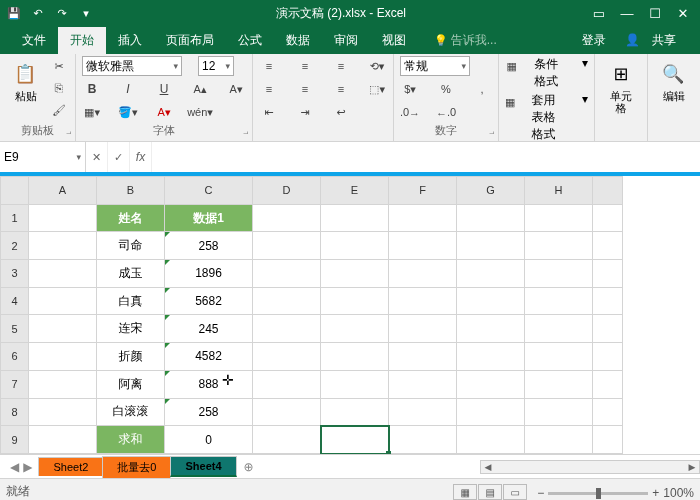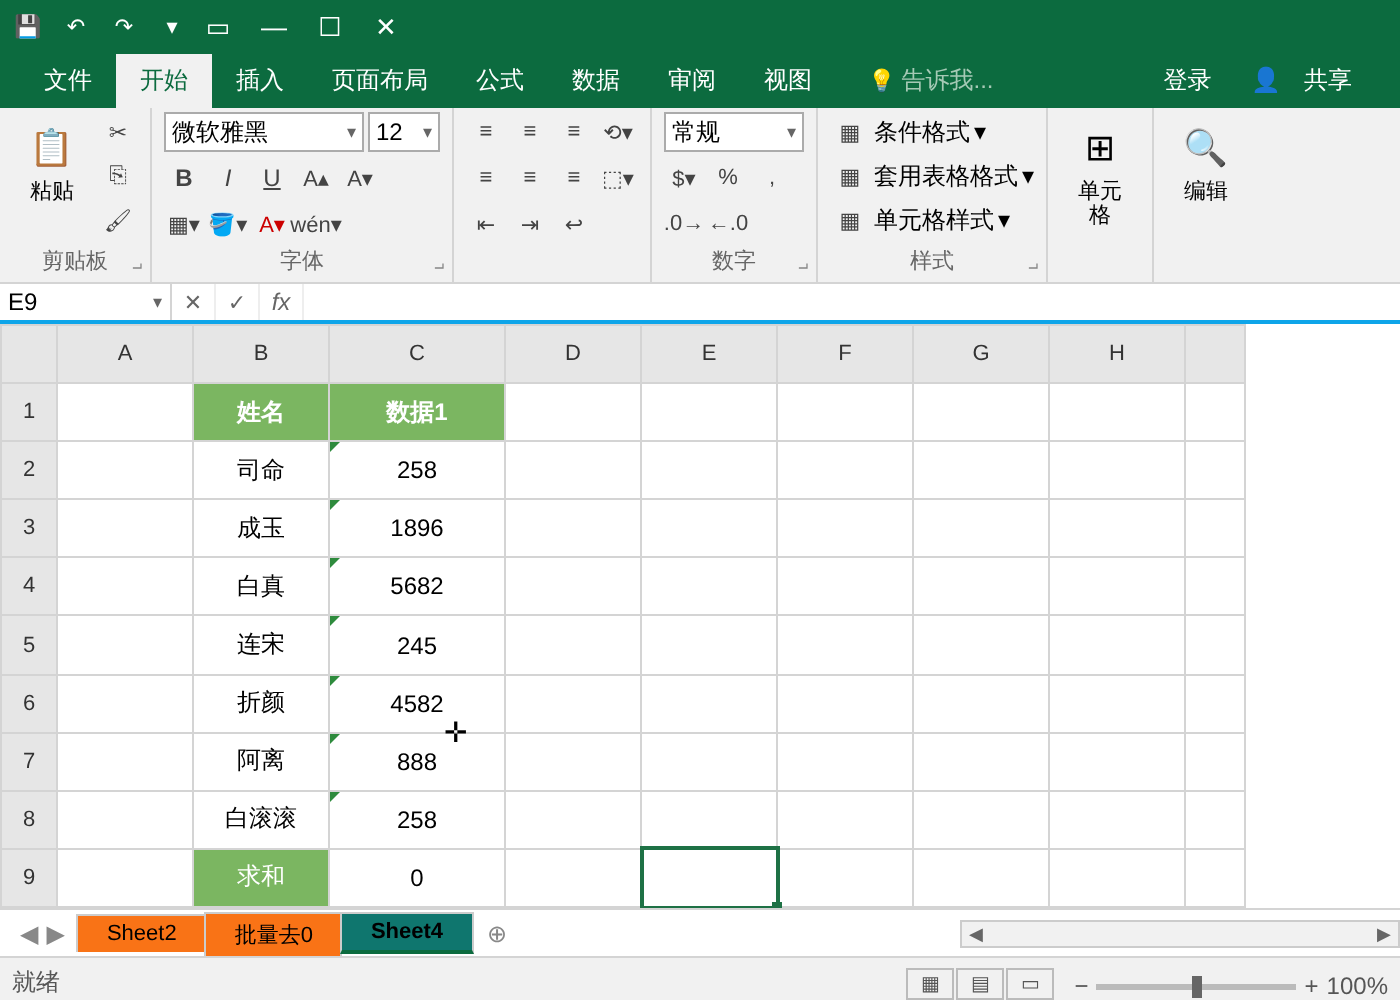--- a/index.html
+++ b/index.html
@@ -18,25 +18,25 @@
 .acct span{padding:5px 8px}
 .ribbon{background:#f1f1f1;height:88px;display:flex;border-bottom:1px solid #d4d4d4}
 .rgroup{border-right:1px solid #d4d4d4;padding:2px 6px;display:flex;flex-direction:column;justify-content:space-between}
 .rgroup-body{display:flex;gap:3px;align-items:flex-start;flex:1}
 .rgroup-label{text-align:center;font-size:11px;color:#666;padding:1px 0;position:relative}
 .rgroup-label::after{content:"⌐";position:absolute;right:-2px;bottom:0;font-size:9px;color:#888;transform:rotate(180deg)}
 .bigbtn{display:flex;flex-direction:column;align-items:center;gap:2px;padding:4px;width:40px}
 .bigbtn .ico{width:28px;height:28px;display:flex;align-items:center;justify-content:center;font-size:18px}
 .bigbtn .lbl{font-size:11px;text-align:center;line-height:1.1}
 .col{display:flex;flex-direction:column;gap:2px}
-.row{display:flex;gap:2px;align-items:center}
+.row{display:flex;gap:16px;}
 .smbtn{width:20px;height:20px;display:flex;align-items:center;justify-content:center;font-size:11px;color:#444}
 .combo{border:1px solid #ababab;background:#fff;height:20px;display:flex;align-items:center;padding:0 3px;font-size:11px}
 .combo .dd{margin-left:auto;font-size:9px;color:#666}
-.namebox-row{height:20px;background:#fff;border-bottom:2px solid #0ea5e9;display:flex;align-items:center}
+.namebox-row{height:34px;background:#fff;border-bottom:4px solid #0ea5e9;display:flex;align-items:center}
 .namebox{width:86px;border-right:1px solid #d4d4d4;height:100%;display:flex;align-items:center;padding:0 4px;font-size:11px}
 .namebox .dd{margin-left:auto;font-size:9px;color:#666}
 .fxbtn{width:22px;height:100%;display:flex;align-items:center;justify-content:center;font-size:11px;color:#666;border-right:1px solid #eee}
 .fxbar{flex:1;padding:0 4px;font-size:11px}
 .grid-area{flex:1;display:flex;overflow:hidden;background:#fff}
 .grid{border-collapse:collapse;table-layout:fixed}
 .grid th,.grid td{border:1px solid #d4d4d4;height:22px;font-size:12px;text-align:center;background:#fff}
 .grid .ch{background:#e6e6e6;font-weight:normal;font-size:11px;color:#333}
 .grid .rh{background:#e6e6e6;font-weight:normal;font-size:11px;color:#333;width:28px}
 .grid .corner{background:#e6e6e6;width:28px}
@@ -68,20 +68,21 @@
 </head>
 <body>
 
 <div class="titlebar">
   <div class="qat">
     <span>💾</span>
     <span>↶</span>
     <span>↷</span>
     <span>▾</span>
   </div>
+  <div class="title">演示文稿 (2).xlsx - Excel</div>
   <div class="winbtns">
     <span>▭</span>
     <span>—</span>
     <span>☐</span>
     <span>✕</span>
   </div>
 </div>
 
 <div class="tabs">
   <div class="tab">文件</div>

